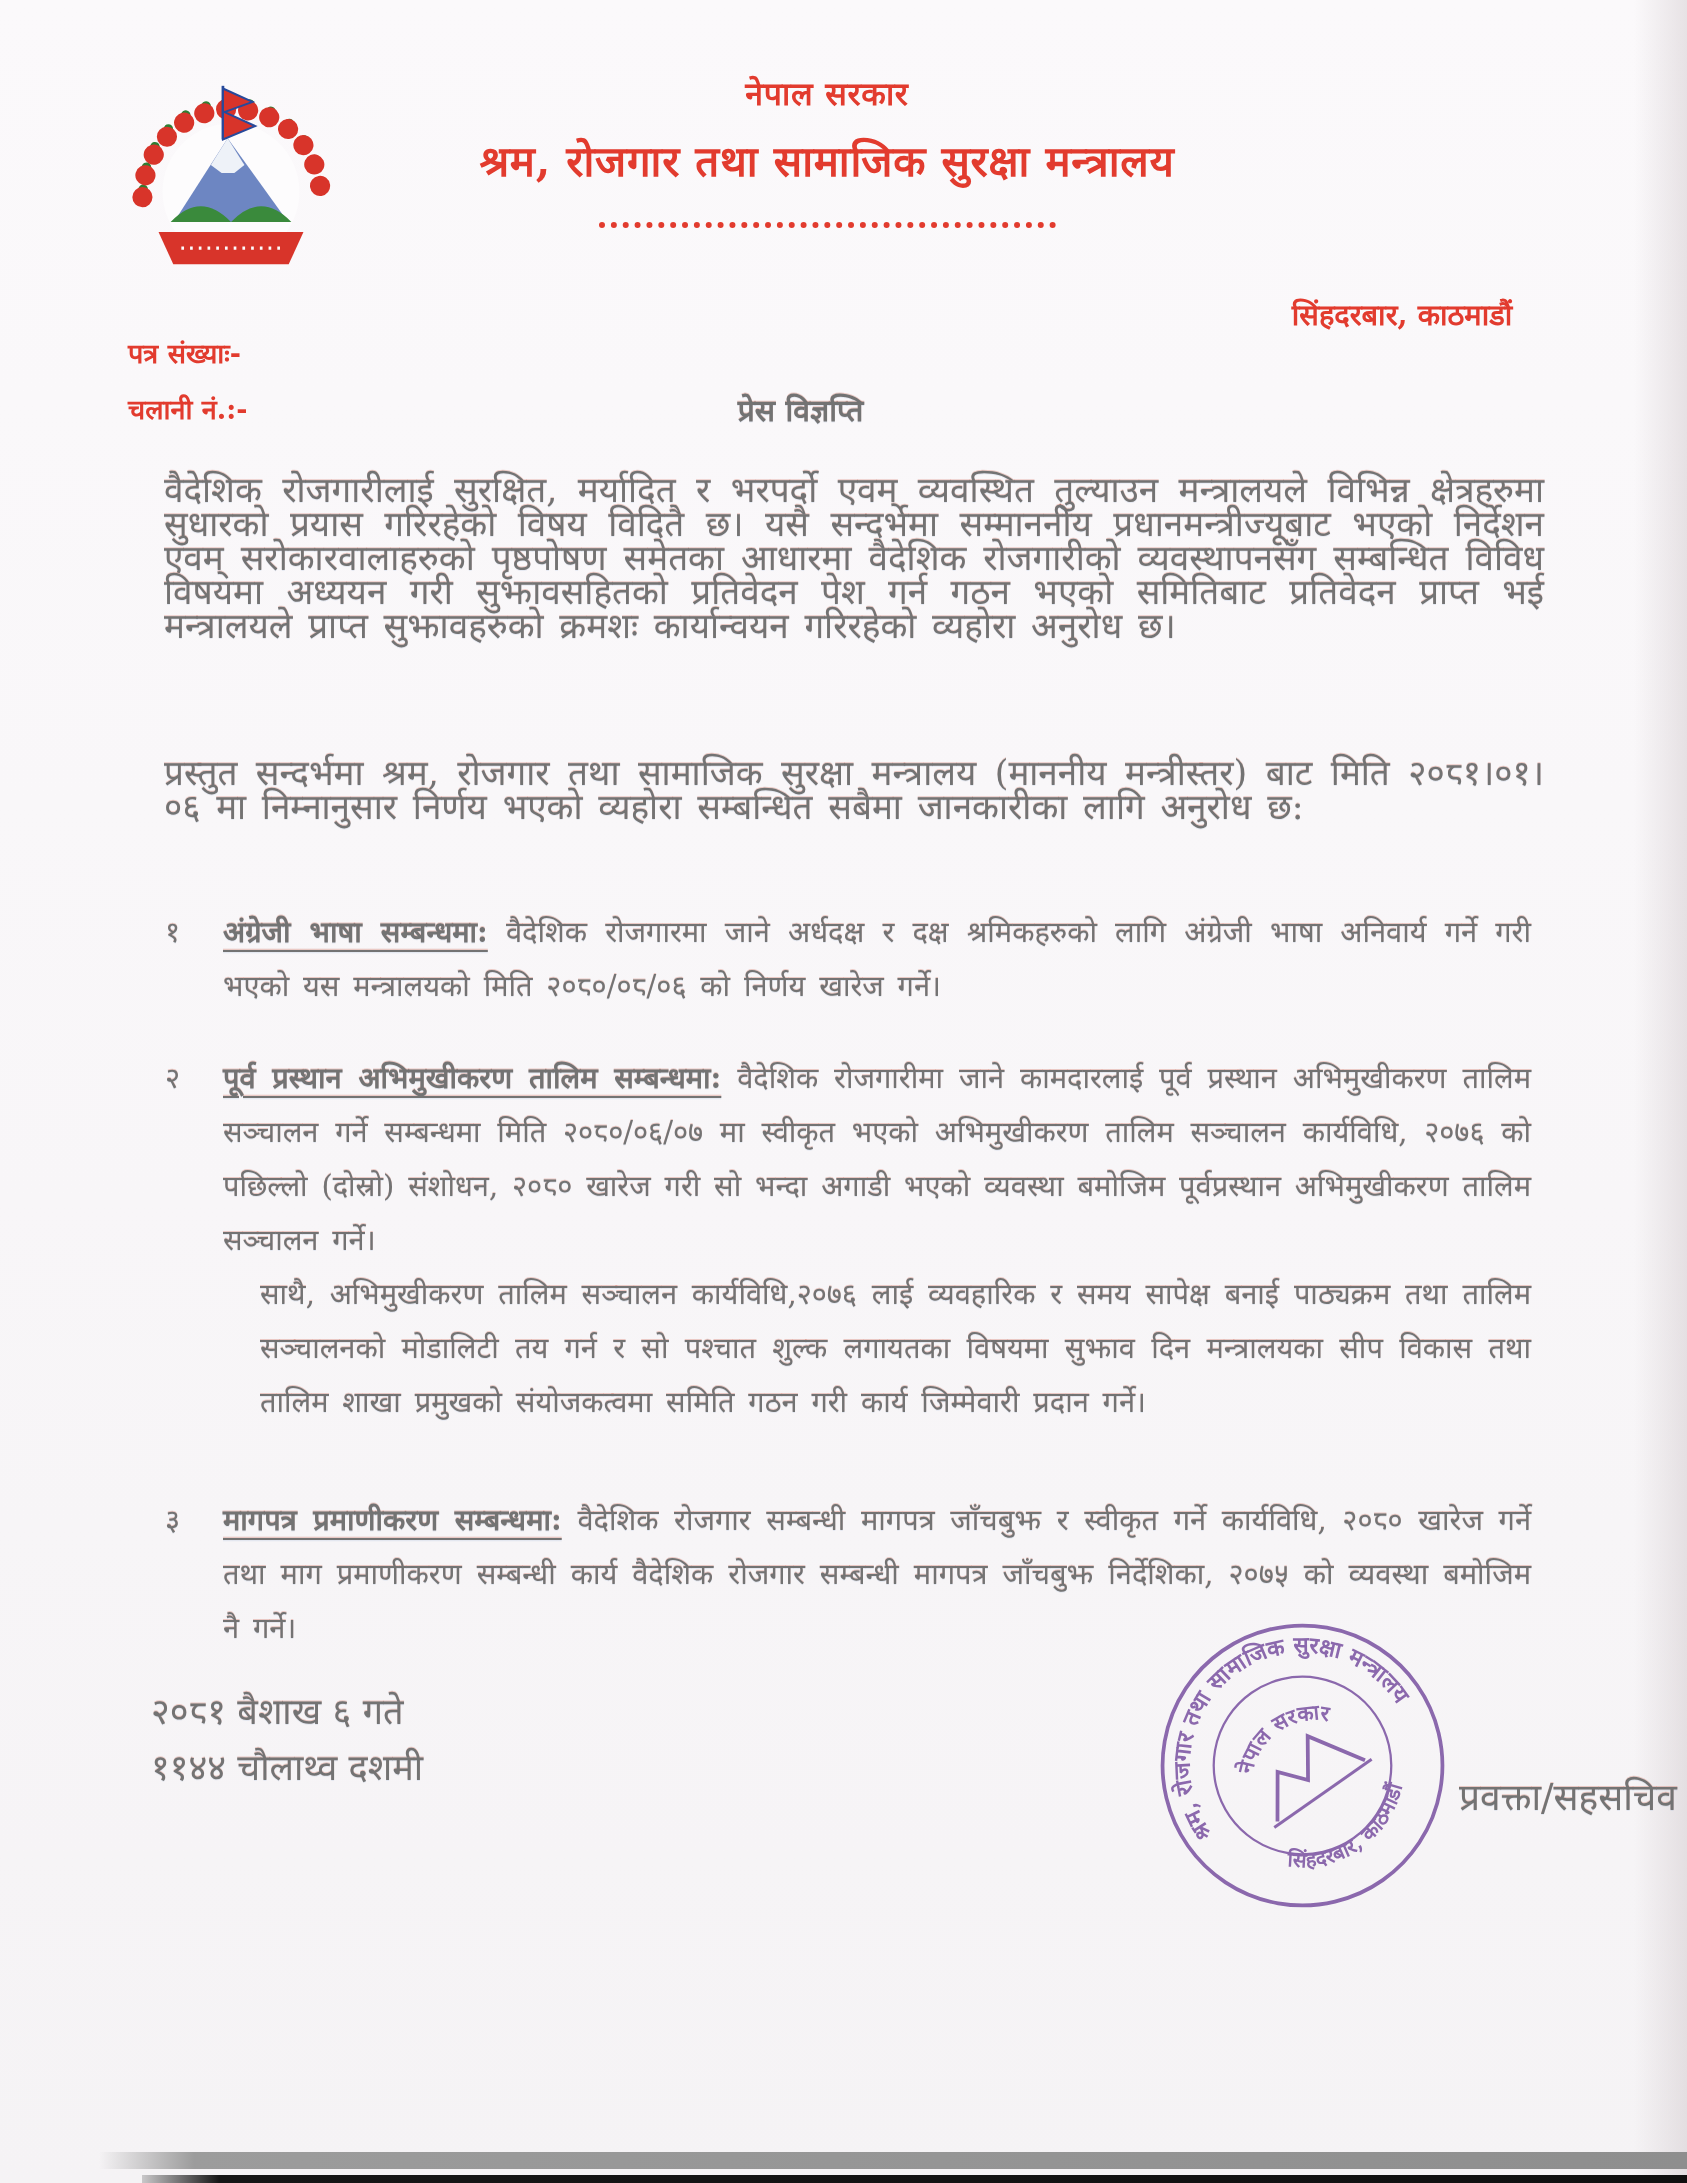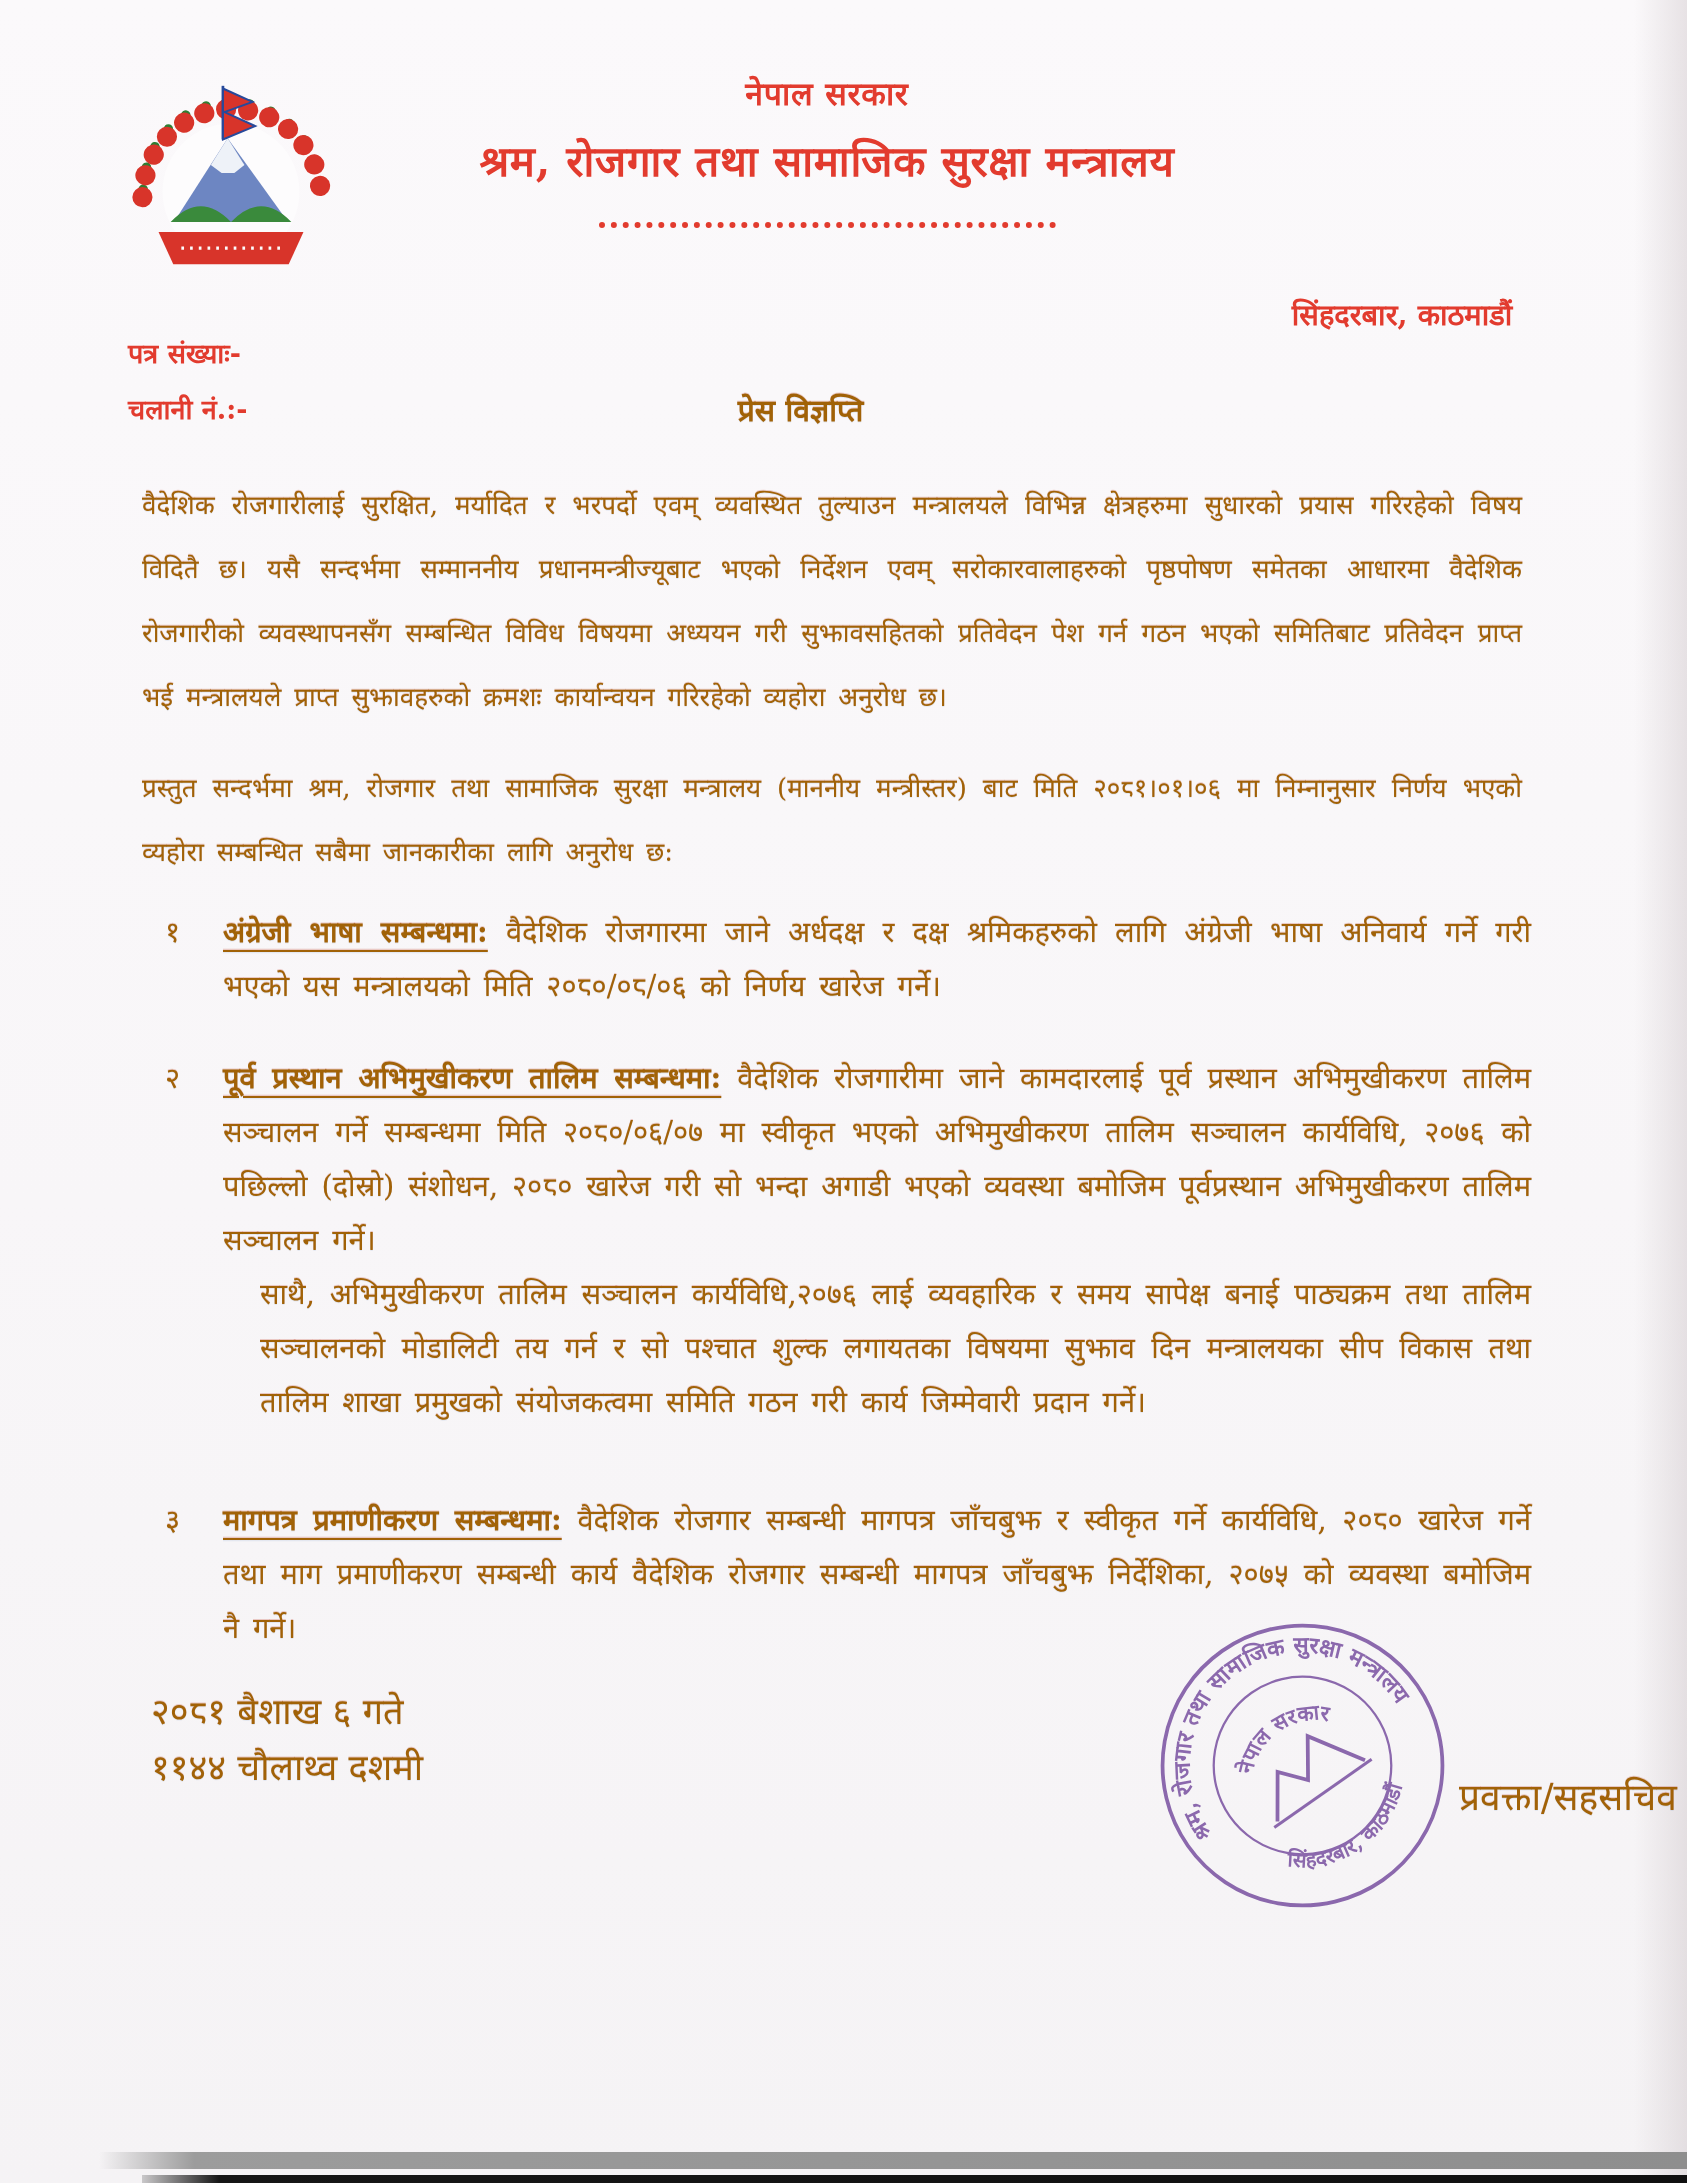--- a/index.html
+++ b/index.html
@@ -10,36 +10,36 @@
   }
   .paper{
     position:absolute;left:0;top:0;width:1687px;height:2183px;
     background:linear-gradient(180deg,#fbf9fb 0%,#f8f6f8 55%,#f5f3f5 100%);
   }
   .edge-tint{
     position:absolute;right:0;top:0;width:53px;height:2183px;
     background:linear-gradient(90deg,rgba(205,196,200,0) 0%,rgba(198,188,192,.38) 100%);
     pointer-events:none;
   }
-  .ink{color:#a16207;text-shadow:0 -1.3px 0 rgba(194,74,52,.26),0 1.3px 0 rgba(92,132,190,.12);}
+  .ink{color:#737373;text-shadow:0 -1.3px 0 rgba(194,74,52,.26),0 1.3px 0 rgba(92,132,190,.12);}
   .red{color:#e23b2e;}
   .hdr-center{position:absolute;left:397px;top:71px;width:860px;text-align:center;}
   .gov-title{font-size:32px;font-weight:bold;letter-spacing:0.7px;}
   .ministry-title{font-size:42px;font-weight:bold;margin-top:17px;letter-spacing:0.7px;}
   .dotted-divider{
     position:absolute;left:599px;top:222px;width:457px;height:0;
     border-bottom:6.6px dotted #e23b2e;
   }
   .emblem{position:absolute;left:122px;top:63px;width:218px;height:208px;}
   .address{position:absolute;left:1250px;top:290px;width:304px;text-align:center;
     font-size:29px;font-weight:bold;line-height:50px;}
   .ref-labels{position:absolute;left:128px;top:326px;font-size:27px;font-weight:bold;line-height:56px;}
   .press-title{position:absolute;left:569px;top:389px;width:463px;text-align:center;
     font-size:30px;font-weight:bold;}
-  .para{position:absolute;left:142px;width:1380px;font-size:26px;line-height:64px;
+  .para{position:absolute;left:164px;width:1380px;font-size:35px;line-height:34px;
     text-align:justify;word-spacing:4.6px;}
   .decisions{position:absolute;left:165px;top:905px;width:1366px;}
   .decision{display:flex;margin-bottom:38px;font-size:29px;line-height:54px;}
   .decision .num{width:58px;flex:0 0 58px;}
   .decision .dtext{flex:1;text-align:justify;word-spacing:4.6px;}
   .decision.gap-large{margin-bottom:64px;}
   .dheading{font-weight:bold;text-decoration:underline;text-decoration-thickness:2px;text-underline-offset:8px;margin-top:40px;}
   .cont{margin-top:0;margin-left:37px;}
   .cont:empty{display:none;}
   .footer-dates{position:absolute;left:151px;top:1684px;font-size:36px;line-height:56px;}

